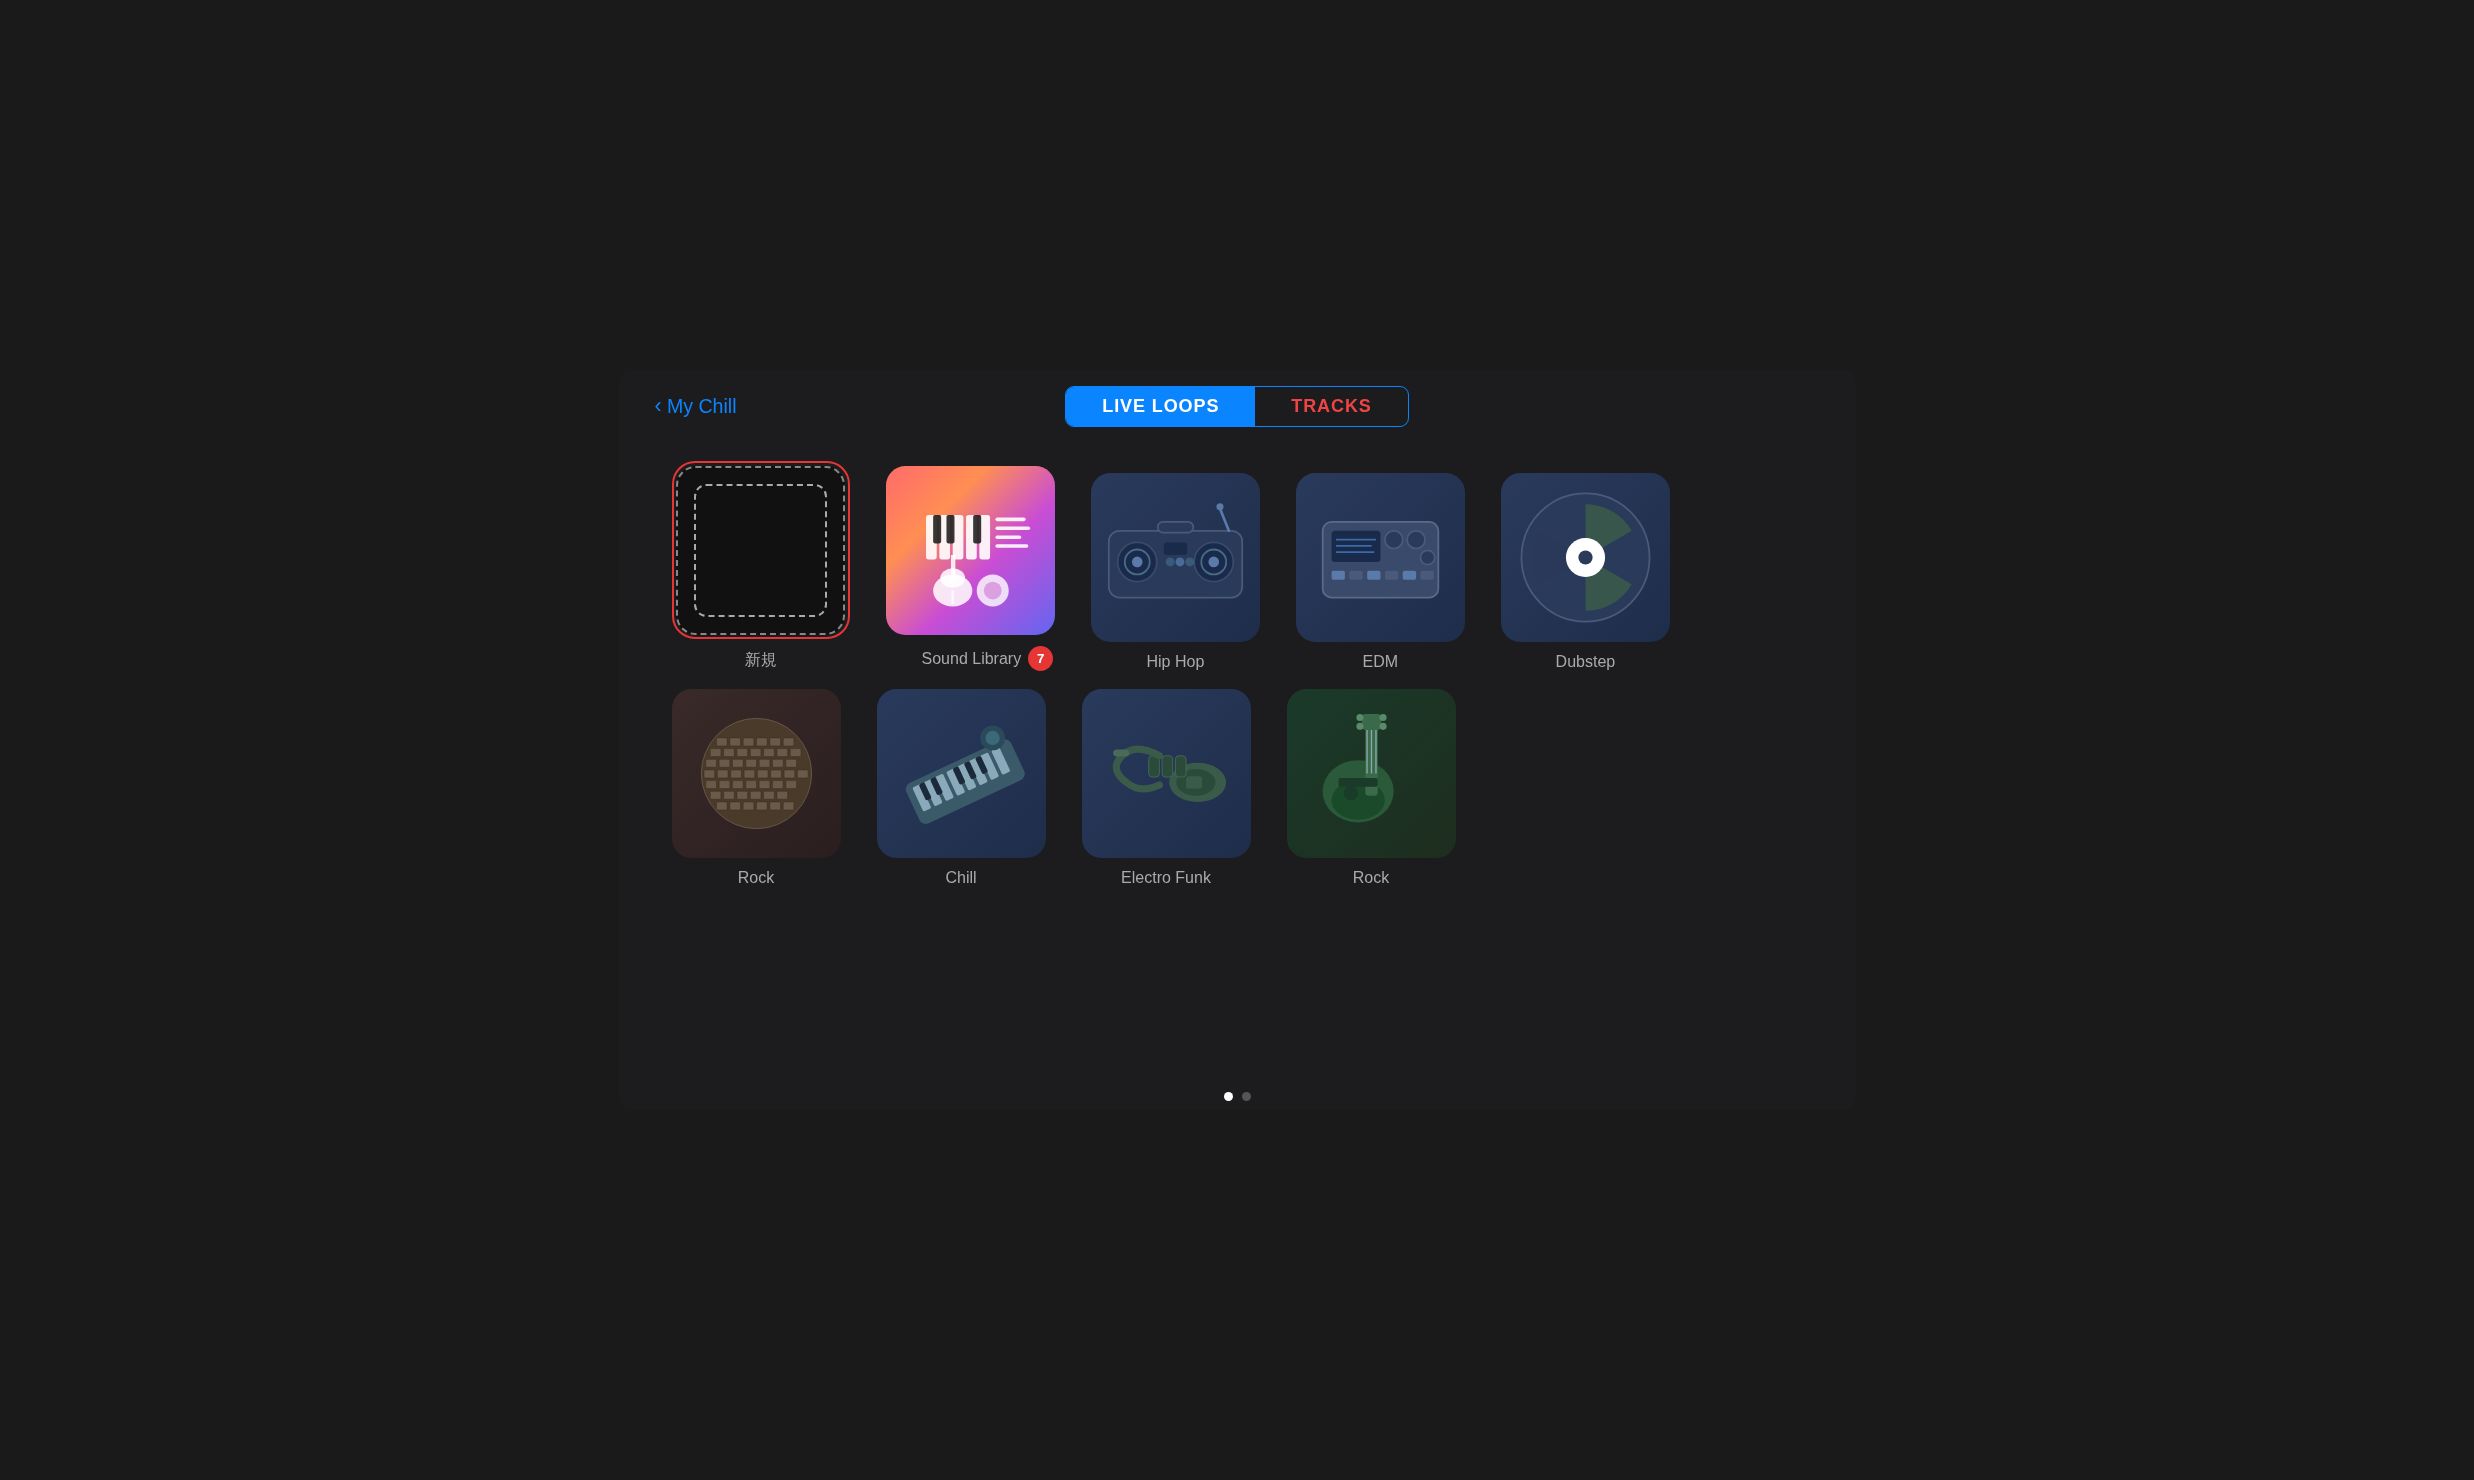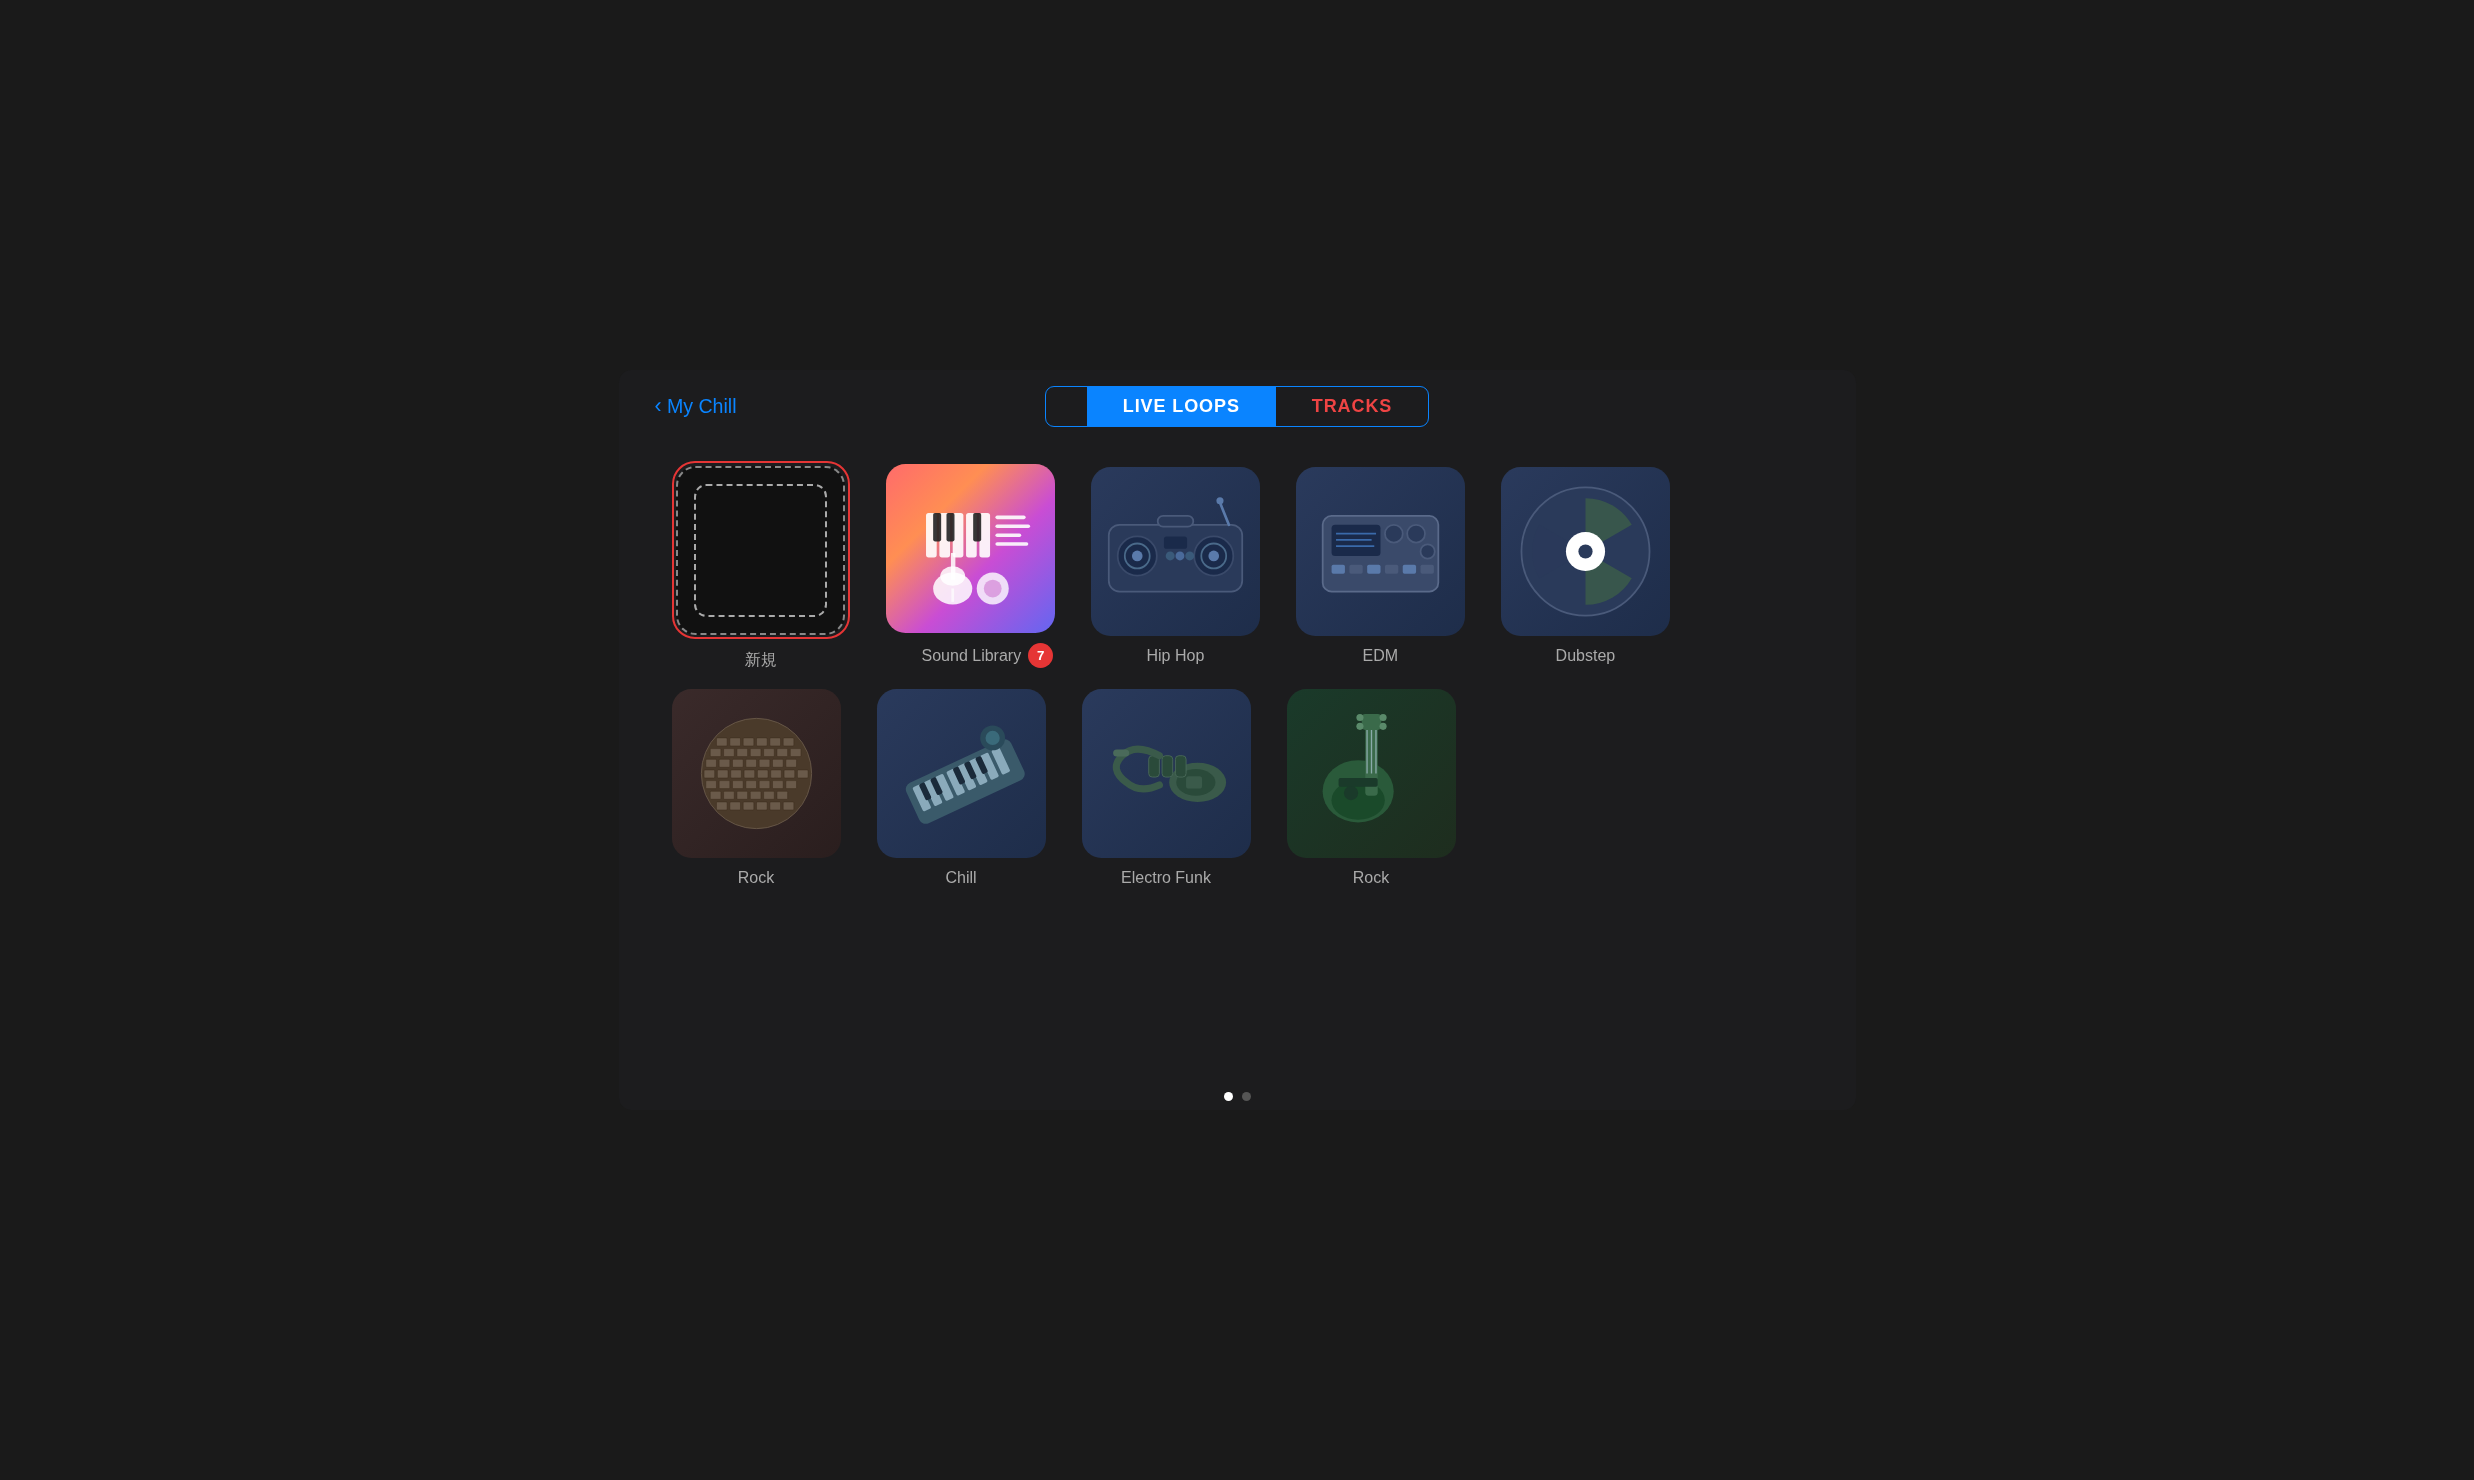--- a/index.html
+++ b/index.html
@@ -52,21 +52,20 @@
       font-size: 21.3px;
       color: #0a84ff;
     }
 
     .tabs-container {
       display: flex;
       align-items: center;
       border: 1.8px solid #0a84ff;
       border-radius: 9px;
       overflow: hidden;
-      padding-left: 41px;
     }
 
     .tab-btn {
       padding: 9px 36px;
       font-size: 18px;
       font-weight: 600;
       letter-spacing: 0.9px;
       color: #ef4444;
       background: none;
       border: none;
@@ -83,21 +82,21 @@
       flex: 1;
       padding: 18px 53px 36px;
       display: flex;
       flex-direction: column;
       gap: 18px;
     }
 
     .grid-row {
       display: flex;
       gap: 36px;
-      align-items: center;
+      align-items: flex-end;
     }
 
     
     .song-item {
       display: flex;
       flex-direction: column;
       align-items: center;
       gap: 10.7px;
       cursor: pointer;
       min-width: 169px;

